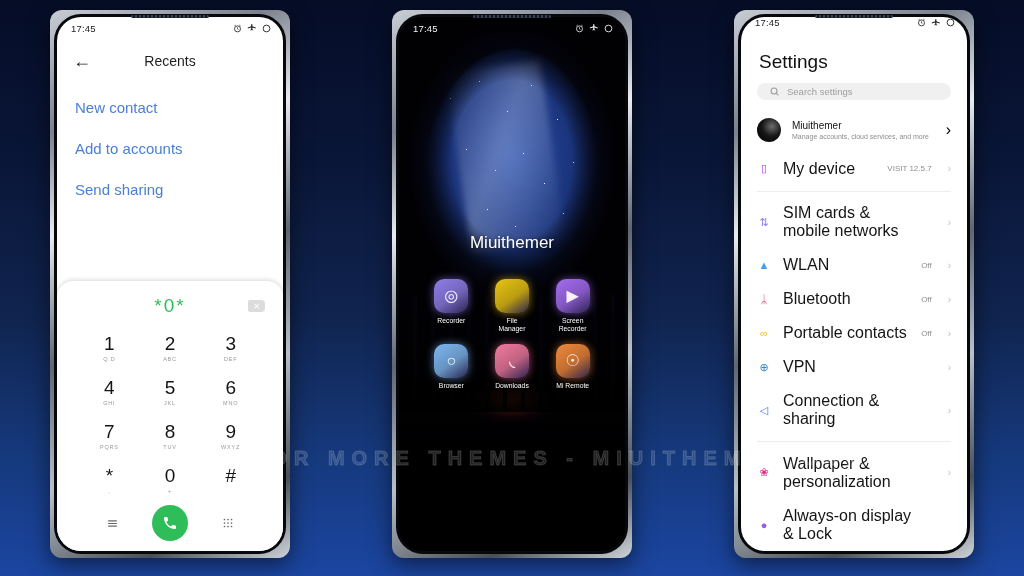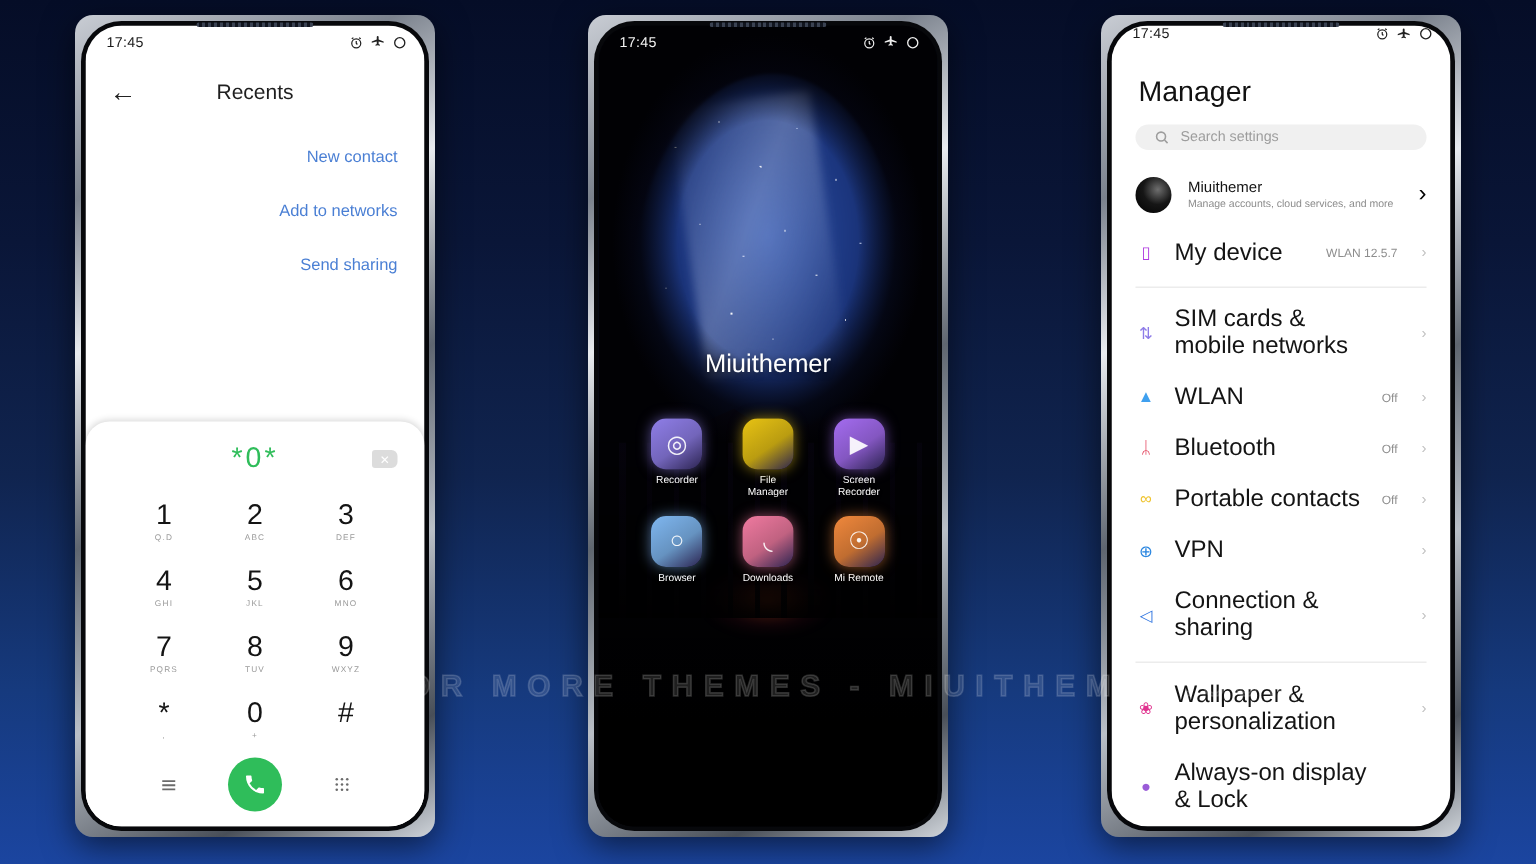--- a/index.html
+++ b/index.html
@@ -30,21 +30,21 @@
   .statusbar .right{ display:flex; align-items:center; gap:5px; }
   .sb-dark{ color:#1b1b1b; }
   .sb-light{ color:#f2f2f2; }
 
   
   .p1{ background:#ffffff; height:100%; display:flex; flex-direction:column; }
   .recents-bar{ display:flex; align-items:center; height:44px; padding:0 16px; position:relative;}
   .recents-bar .back{ font-size:18px; color:#222; line-height:1; }
   .recents-title{ position:absolute; left:0; right:0; text-align:center; font-size:14px; color:#1f1f1f; }
   .link-list{ padding:16px 18px 0; flex:0 0 auto;}
-  .link-list div{ color:#4a7fd4; font-size:11px; margin-bottom:24px;text-align:right; }
+  .link-list div{ color:#4a7fd4; font-size:15px; margin-bottom:24px; }
 
   .dial-card{ margin-top:auto; background:#fff; border-top-left-radius:16px; border-top-right-radius:16px;
               box-shadow:0 -1px 5px rgba(0,0,0,.16); padding:8px 0 6px; }
   .numrow{ position:relative; height:34px; display:flex; align-items:center; justify-content:center; }
   .numrow .num{ color:#2fbd5a; font-size:19px; letter-spacing:2px; }
   .del{ position:absolute; right:18px; top:50%; transform:translateY(-50%);
         width:17px; height:12px; background:#dcdcdc; border-radius:2px 4px 4px 2px;
         color:#fff; font-size:8px; display:flex; align-items:center; justify-content:center;}
   .keypad{ display:grid; grid-template-columns:repeat(3,1fr); row-gap:2px; padding:4px 22px 2px; }
   .key{ height:42px; display:flex; flex-direction:column; align-items:center; justify-content:center; }
@@ -164,21 +164,21 @@
           </span>
         </div>
 
         <div class="recents-bar">
           <span class="back">←</span>
           <span class="recents-title">Recents</span>
         </div>
 
         <div class="link-list">
           <div>New contact</div>
-          <div>Add to networks</div>
+          <div>Add to accounts</div>
           <div>Send sharing</div>
         </div>
 
         <div class="dial-card">
           <div class="numrow">
             <span class="num">*0*</span>
             <span class="del">✕</span>
           </div>
           <div class="keypad" id="keypad">
               <div class="key">
@@ -354,21 +354,21 @@
               </svg>
             <svg width="10" height="10" viewBox="0 0 24 24" fill="#222">
                 <path d="M21 13v-2l-8-3V4a1.5 1.5 0 0 0-3 0v4l-8 3v2l8-2v4l-2 1.5V18l3.5-1 3.5 1v-1.5L13 15v-4z"></path>
               </svg>
             <svg width="9" height="9" viewBox="0 0 24 24" fill="none" stroke="#222" stroke-width="2.4">
                 <circle cx="12" cy="12" r="9"></circle>
               </svg>
           </span>
         </div>
 
-        <div class="set-title">Manager</div>
+        <div class="set-title">Settings</div>
 
         <div class="search">
           <svg width="11" height="11" viewBox="0 0 24 24" fill="none" stroke="#9d9d9d" stroke-width="2.3">
               <circle cx="11" cy="11" r="6.5"></circle>
               <path d="M16 16l4.5 4.5"></path>
             </svg>
           <span class="ph">Search settings</span>
         </div>
 
         <div class="acct">
@@ -376,21 +376,21 @@
           <div class="txt">
             <div class="n">Miuithemer</div>
             <div class="s">Manage accounts, cloud services, and more</div>
           </div>
           <span class="ch">›</span>
         </div>
 
         <div class="row">
           <span class="ic" style="color:#b03ce0">▯</span>
           <span class="lb">My device</span>
-          <span class="vl">WLAN 12.5.7</span>
+          <span class="vl">VISIT 12.5.7</span>
           <span class="ch">›</span>
         </div>
 
         <div class="sep"></div>
         <div id="setlist">
             <div class="row">
               <span class="ic" style="color: rgb(142, 124, 232);">⇅</span>
               <span class="lb">SIM cards &amp; mobile networks</span>
               <span class="vl"></span>
               <span class="ch">›</span>

